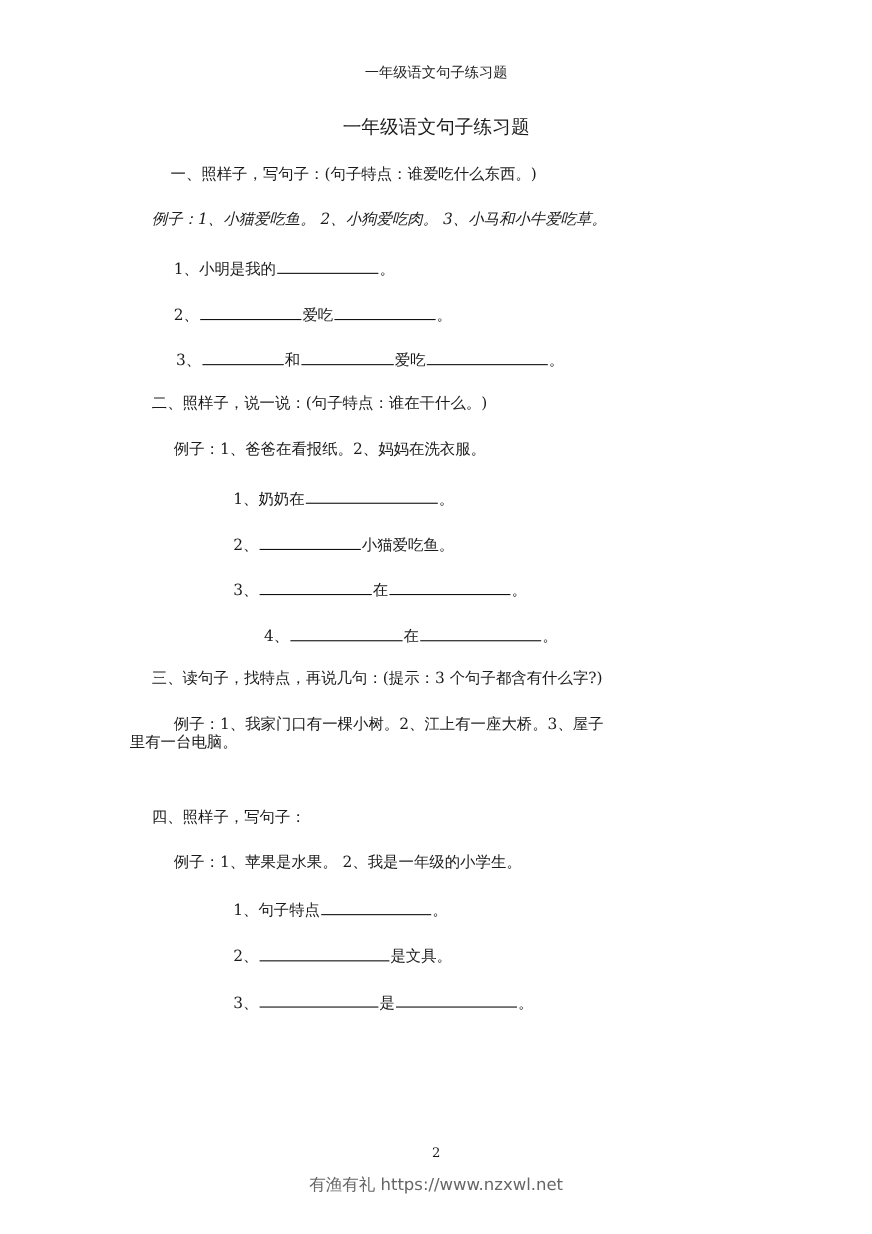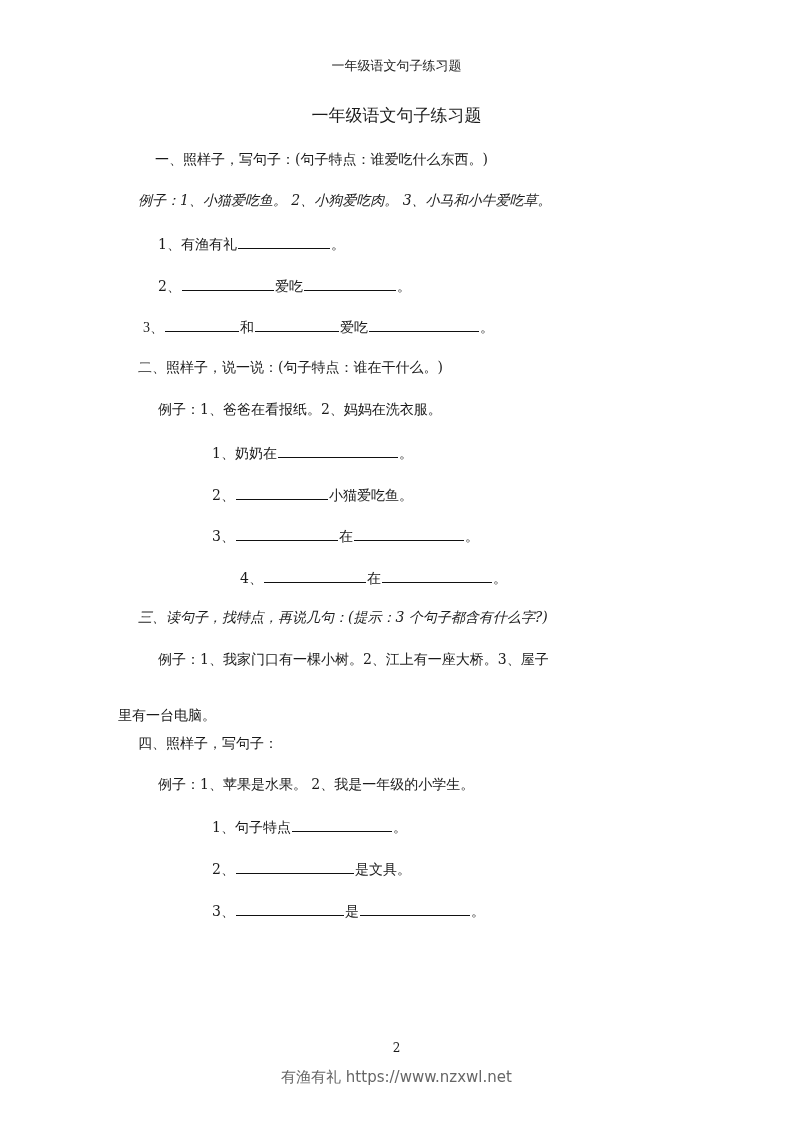--- a/index.html
+++ b/index.html
@@ -18,48 +18,48 @@
 <body>
 
 <div class="abs running-header">一年级语文句子练习题</div>
 
 <div class="abs doc-title">一年级语文句子练习题</div>
 
 <div class="abs line" style="top:148px; left:155px;">一、照样子，写句子：(句子特点：谁爱吃什么东西。)</div>
 <div class="abs line" style="top:189px; left:138px;font-style:italic;">例子：1、小猫爱吃鱼。 2、小狗爱吃肉。 3、小马和小牛爱吃草。</div>
 
 <div class="abs line" style="top:231px; left:158px;">
-  <span>1、</span><span>有渔有礼</span><span class="blank" style="width:92px"></span><span>。</span>
+  <span>1、</span><span>小明是我的</span><span class="blank" style="width:92px"></span><span>。</span>
 </div>
 <div class="abs line" style="top:273px; left:158px;">
   <span>2、</span><span class="blank" style="width:92px"></span><span>爱吃</span><span class="blank" style="width:92px"></span><span>。</span>
 </div>
-<div class="abs line" style="top:314px; left:143px;font-family:Liberation Serif, serif;">
+<div class="abs line" style="top:314px; left:160px;">
   <span>3、</span><span class="blank" style="width:74px"></span><span>和</span><span class="blank" style="width:84px"></span><span>爱吃</span><span class="blank" style="width:110px"></span><span>。</span>
 </div>
 
 <div class="abs line" style="top:356px; left:138px;">二、照样子，说一说：(句子特点：谁在干什么。)</div>
 <div class="abs line" style="top:398px; left:158px;">例子：1、爸爸在看报纸。2、妈妈在洗衣服。</div>
 
 <div class="abs line" style="top:440px; left:212px;">
   <span>1、</span><span>奶奶在</span><span class="blank" style="width:120px"></span><span>。</span>
 </div>
 <div class="abs line" style="top:482px; left:212px;">
   <span>2、</span><span class="blank" style="width:92px"></span><span>小猫爱吃鱼。</span>
 </div>
 <div class="abs line" style="top:523px; left:212px;">
   <span>3、</span><span class="blank" style="width:102px"></span><span>在</span><span class="blank" style="width:110px"></span><span>。</span>
 </div>
 <div class="abs line" style="top:565px; left:208px;margin-left:32px;">
   <span>4、</span><span class="blank" style="width:102px"></span><span>在</span><span class="blank" style="width:110px"></span><span>。</span>
 </div>
 
-<div class="abs line" style="top:606px; left:138px;font-style:italic;">三、读句子，找特点，再说几句：(提示：3 个句子都含有什么字?)</div>
+<div class="abs line" style="top:606px; left:138px;">三、读句子，找特点，再说几句：(提示：3 个句子都含有什么字?)</div>
 <div class="abs line" style="top:648px; left:158px;">例子：1、我家门口有一棵小树。2、江上有一座大桥。3、屋子</div>
-<div class="abs line" style="top:704px; left:118px;">里有一台电脑。</div>
+<div class="abs line" style="top:664px; left:118px;">里有一台电脑。</div>
 
 <div class="abs line" style="top:732px; left:138px;">四、照样子，写句子：</div>
 <div class="abs line" style="top:773px; left:158px;">例子：1、苹果是水果。 2、我是一年级的小学生。</div>
 
 <div class="abs line" style="top:814px; left:212px;">
   <span>1、</span><span>句子特点</span><span class="blank" style="width:100px"></span><span>。</span>
 </div>
 <div class="abs line" style="top:856px; left:212px;">
   <span>2、</span><span class="blank" style="width:118px"></span><span>是文具。</span>
 </div>

